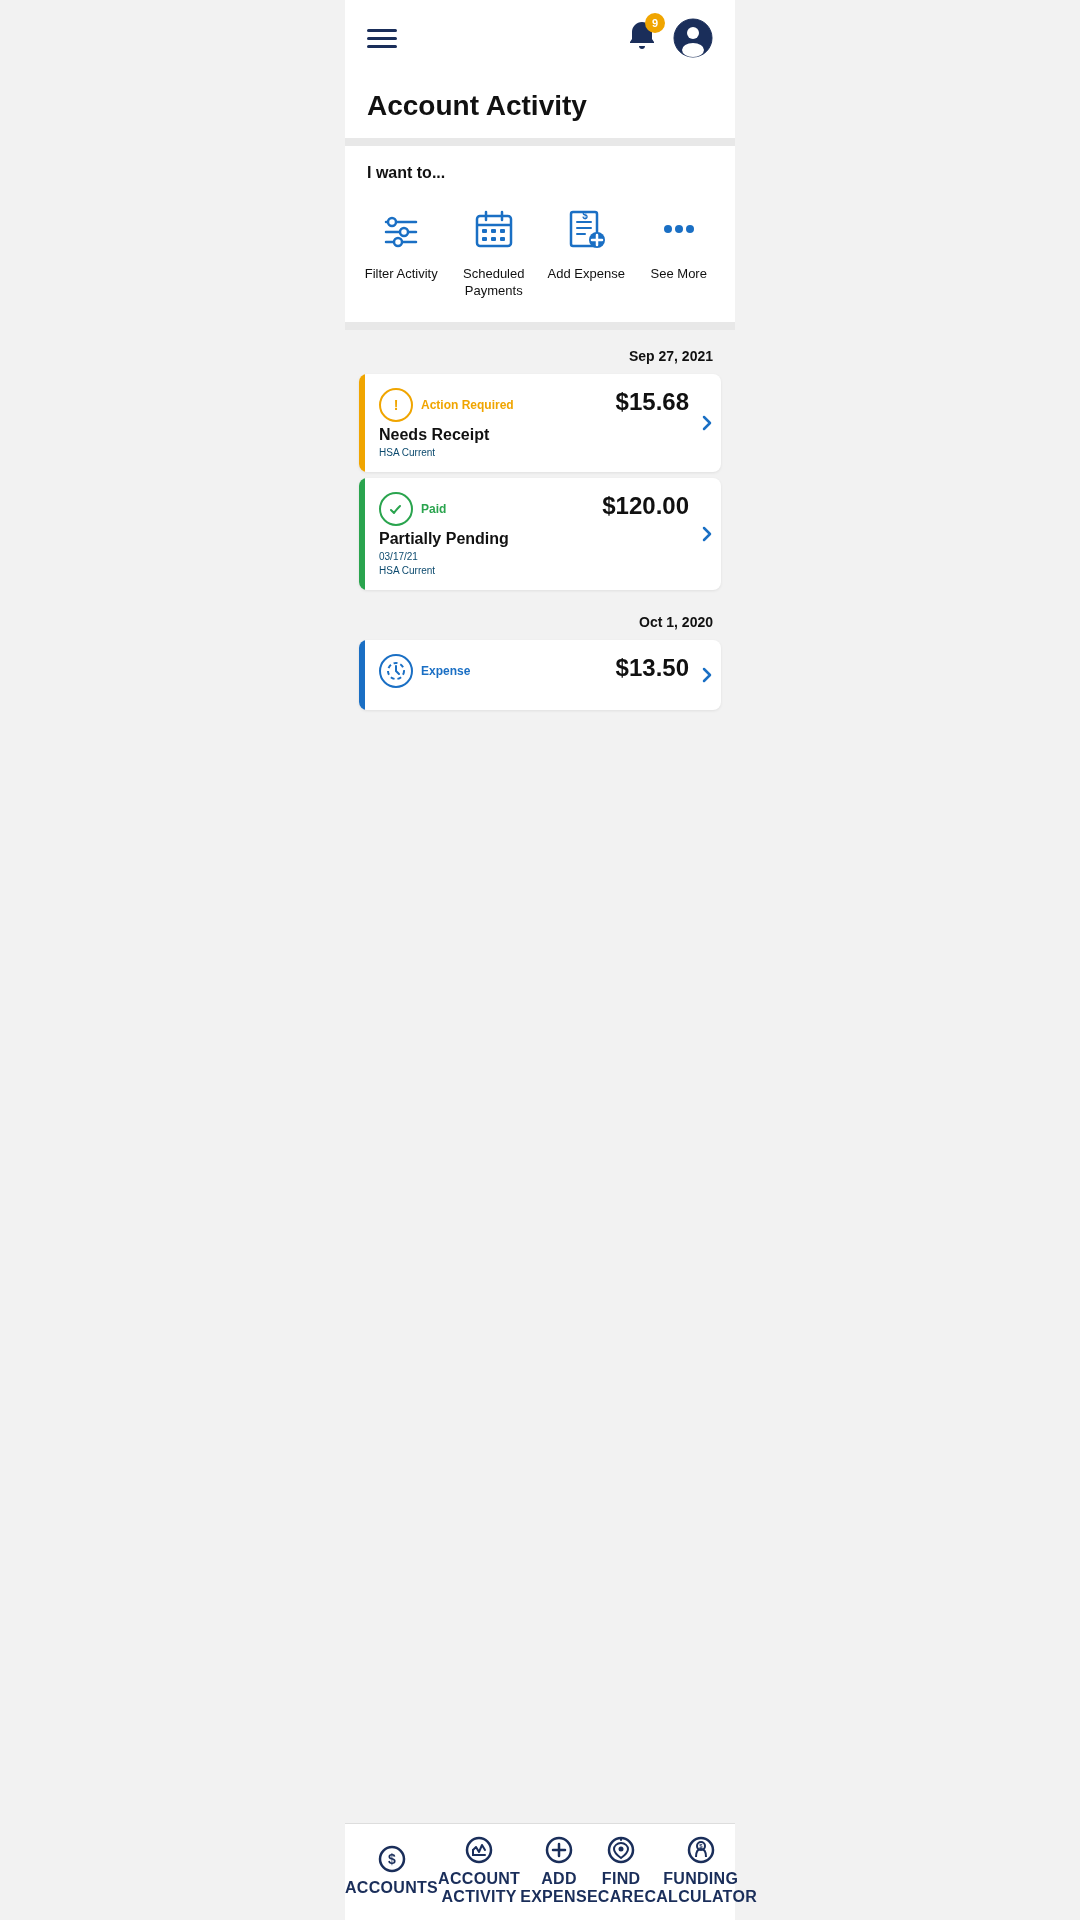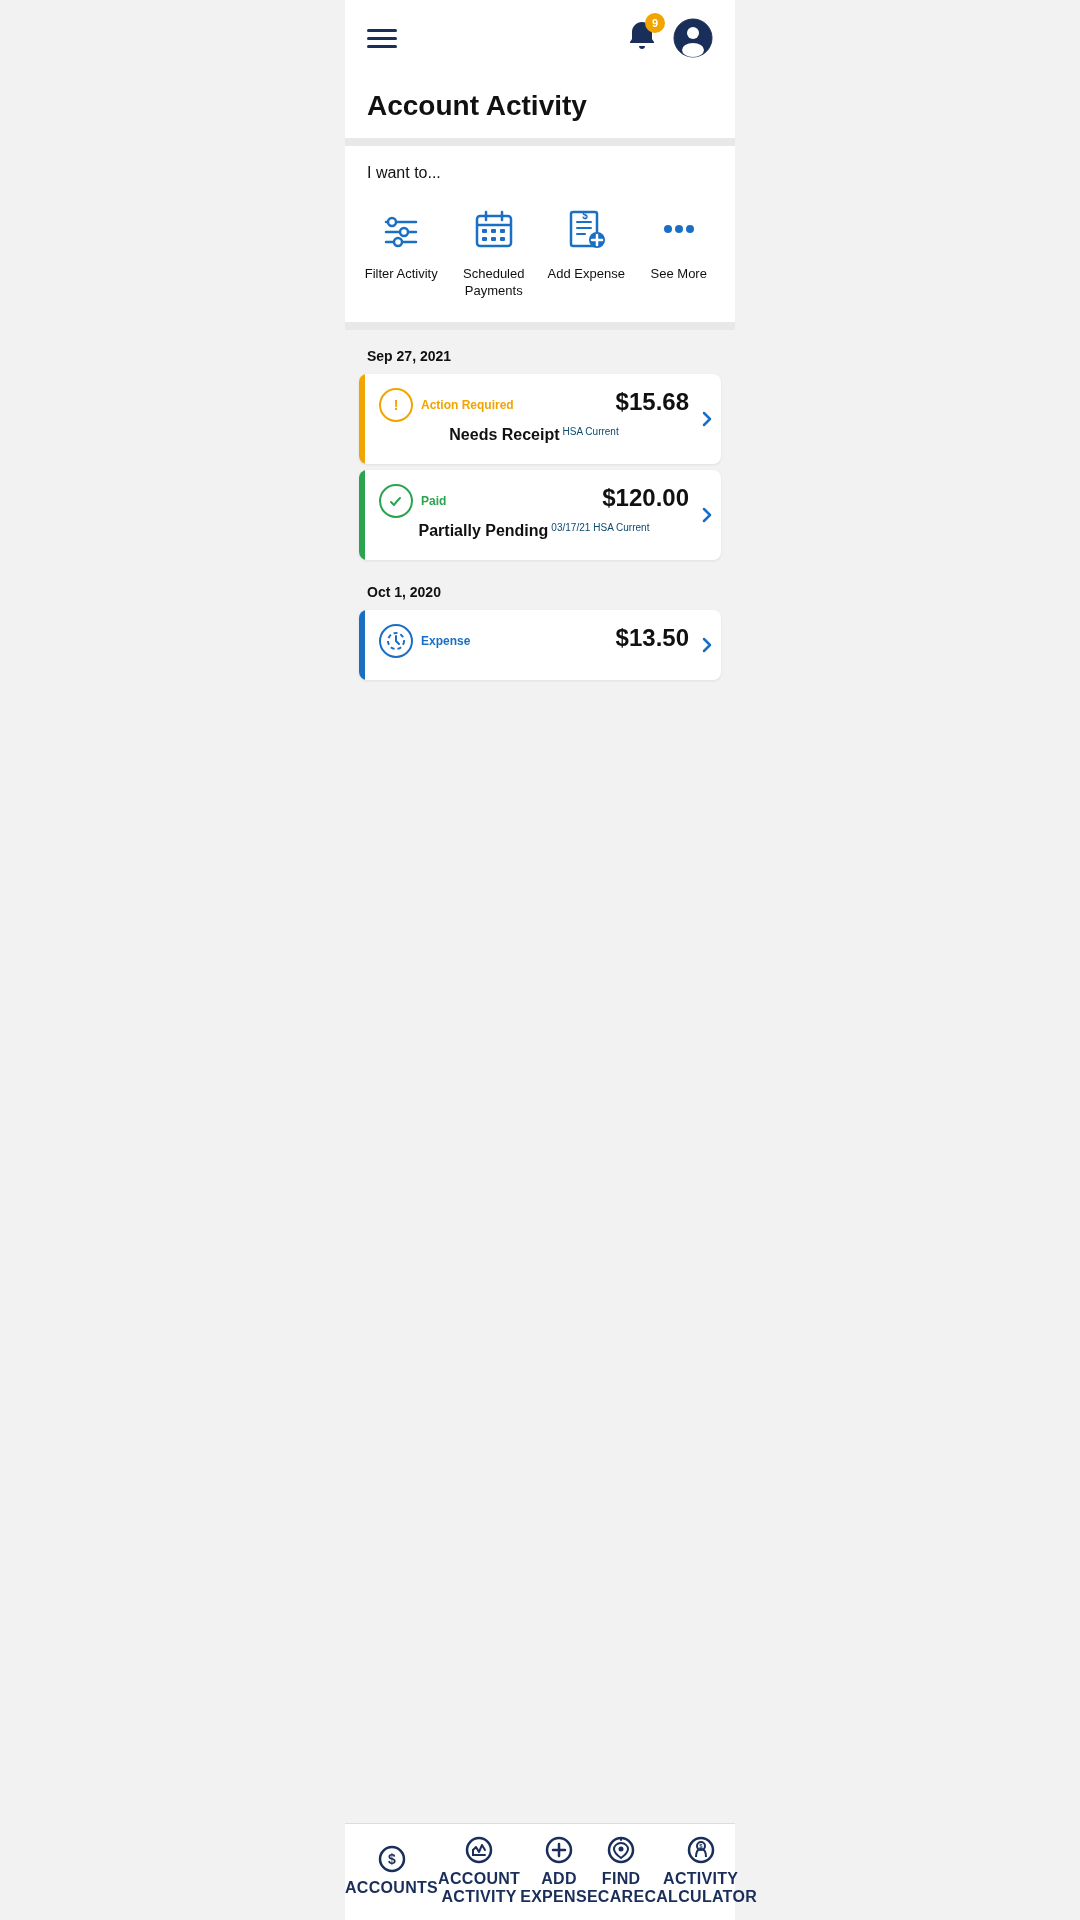--- a/index.html
+++ b/index.html
@@ -78,21 +78,21 @@
     .divider {
       height: 8px;
       background: #e8e8e8;
     }
     .i-want-section {
       background: #fff;
       padding: 18px 0 22px 0;
     }
     .i-want-title {
       font-size: 16px;
-      font-weight: 400;
+      font-weight: 700;
       color: #111;
       padding: 0 22px;
       margin-bottom: 20px;
     }
     .quick-actions {
       display: flex;
       justify-content: space-around;
       align-items: flex-start;
       padding: 0 10px;
     }
@@ -120,20 +120,21 @@
     }
     .activity-list {
       background: #f2f2f2;
       padding-bottom: 80px;
     }
     .date-label {
       font-size: 14px;
       font-weight: 700;
       color: #111;
       padding: 18px 22px 10px 22px;
+      text-align: right;
     }
     .activity-card {
       background: #fff;
       margin: 0 14px 6px 14px;
       border-radius: 8px;
       display: flex;
       align-items: stretch;
       overflow: hidden;
       box-shadow: 0 1px 3px rgba(0,0,0,0.08);
       min-height: 90px;
@@ -178,21 +179,21 @@
       color: #0c4a6e;
     }
     .card-chevron {
       display: flex;
       align-items: center;
       padding-right: 6px;
     }
     .card-main {
       flex: 1;
       display: flex;
-      flex-direction: row;
+      flex-direction: column;
       justify-content: center;
       gap: 3px;
     }
     .orange-border { background: #f0a500; }
     .green-border { background: #2aa44e; }
     .blue-border { background: #1a6fc4; }
 
     
     .bottom-nav {
       position: fixed;
@@ -473,16 +474,16 @@
 
   <div class="nav-item">
     <div class="nav-icon">
       <svg width="30" height="30" viewBox="0 0 30 30" fill="none">
         <circle cx="15" cy="15" r="12" stroke="#1a2e5a" stroke-width="2.5" fill="none"></circle>
         <path d="M10 22 C10 16 12 14 15 14 C18 14 20 16 20 22" stroke="#1a2e5a" stroke-width="2" fill="none"></path>
         <ellipse cx="15" cy="11" rx="4" ry="4" stroke="#1a2e5a" stroke-width="2" fill="none"></ellipse>
         <text x="15" y="13" font-size="6" fill="#1a2e5a" font-weight="900" text-anchor="middle">$</text>
       </svg>
     </div>
-    <span class="nav-label">ACTIVITY CALCULATOR</span>
+    <span class="nav-label">FUNDING CALCULATOR</span>
   </div>
 
 </div>
 
 </body></html>

